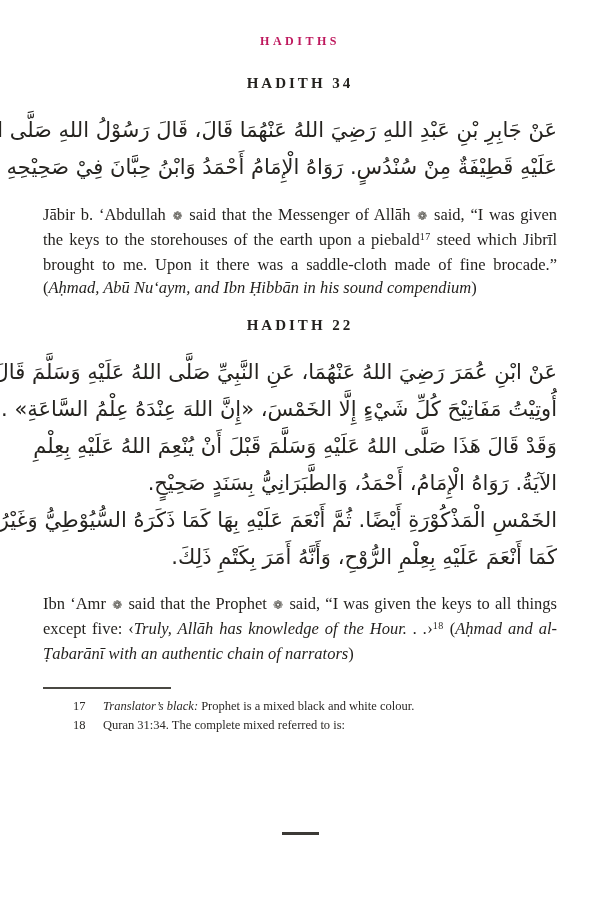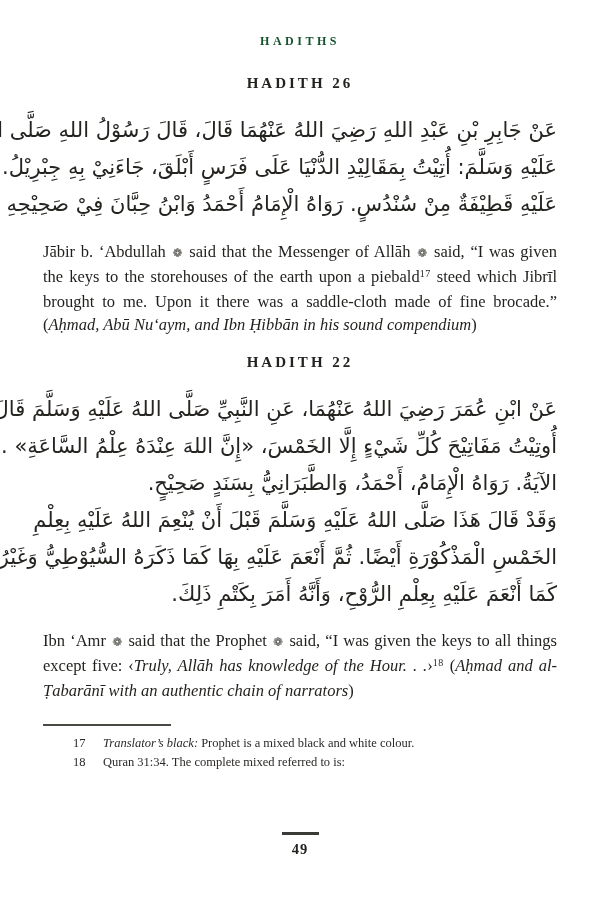--- a/index.html
+++ b/index.html
@@ -17,21 +17,21 @@
     font-family: "Liberation Serif", "DejaVu Serif", serif;
     box-sizing: border-box;
     padding: 34px 43px 0 43px;
     overflow: hidden;
   }
   .running-title {
     text-align: center;
     font-size: 12px;
     font-weight: bold;
     letter-spacing: 3.5px;
-    color: #14532d;
+    color: #be185d;
     margin-bottom: 26px;
   }
   .hadith-heading {
     text-align: center;
     font-size: 15px;
     font-weight: bold;
     letter-spacing: 3px;
     color: #24221f;
     margin-bottom: 20px;
   }
@@ -114,39 +114,38 @@
   }
 </style>
 </head>
 <body>
 
 <div class="page">
 
   <div class="running-title">HADITHS</div>
 
   <div>
-    <div class="hadith-heading">HADITH 26</div>
+    <div class="hadith-heading">HADITH 34</div>
 
     <div class="arabic-block">
       <div class="arabic-line">عَنْ جَابِرِ بْنِ عَبْدِ اللهِ رَضِيَ اللهُ عَنْهُمَا قَالَ، قَالَ رَسُوْلُ اللهِ صَلَّى اللهُ</div>
-      <div class="arabic-line">عَلَيْهِ وَسَلَّمَ: أُتِيْتُ بِمَقَالِيْدِ الدُّنْيَا عَلَى فَرَسٍ أَبْلَقَ، جَاءَنِيْ بِهِ جِبْرِيْلُ.</div>
       <div class="arabic-line">عَلَيْهِ قَطِيْفَةٌ مِنْ سُنْدُسٍ. رَوَاهُ الْإِمَامُ أَحْمَدُ وَابْنُ حِبَّانَ فِيْ صَحِيْحِهِ وَأَبُوْ نُعَيْمٍ.</div>
     </div>
 
     <p class="english-para"><span class="seg-roman">Jābir b. ‘Abdullah </span><span class="seg-ornament">❁</span><span class="seg-roman"> said that the Messenger of Allāh </span><span class="seg-ornament">❁</span><span class="seg-roman"> said, “I was given the keys to the storehouses of the earth upon a piebald</span><span class="seg-sup">17</span><span class="seg-roman"> steed which Jibrīl brought to me. Upon it there was a saddle-cloth made of fine brocade.” (</span><span class="seg-italic">Aḥmad, Abū Nu‘aym, and Ibn Ḥibbān in his sound compendium</span><span class="seg-roman">)</span></p>
   </div>
 
   <div class="section-22">
     <div class="hadith-heading">HADITH 22</div>
 
     <div class="arabic-block">
       <div class="arabic-line">عَنْ ابْنِ عُمَرَ رَضِيَ اللهُ عَنْهُمَا، عَنِ النَّبِيِّ صَلَّى اللهُ عَلَيْهِ وَسَلَّمَ قَالَ:</div>
       <div class="arabic-line">أُوتِيْتُ مَفَاتِيْحَ كُلِّ شَيْءٍ إِلَّا الخَمْسَ، «إِنَّ اللهَ عِنْدَهُ عِلْمُ السَّاعَةِ» . . .</div>
+      <div class="arabic-line">وَقَدْ قَالَ هَذَا صَلَّى اللهُ عَلَيْهِ وَسَلَّمَ قَبْلَ أَنْ يُنْعِمَ اللهُ عَلَيْهِ بِعِلْمِ</div>
       <div class="arabic-line short">الآيَةُ. رَوَاهُ الْإِمَامُ، أَحْمَدُ، وَالطَّبَرَانِيُّ بِسَنَدٍ صَحِيْحٍ.</div>
-      <div class="arabic-line">وَقَدْ قَالَ هَذَا صَلَّى اللهُ عَلَيْهِ وَسَلَّمَ قَبْلَ أَنْ يُنْعِمَ اللهُ عَلَيْهِ بِعِلْمِ</div>
       <div class="arabic-line">الخَمْسِ الْمَذْكُوْرَةِ أَيْضًا. ثُمَّ أَنْعَمَ عَلَيْهِ بِهَا كَمَا ذَكَرَهُ السُّيُوْطِيُّ وَغَيْرُهُ</div>
       <div class="arabic-line short">كَمَا أَنْعَمَ عَلَيْهِ بِعِلْمِ الرُّوْحِ، وَأَنَّهُ أَمَرَ بِكَتْمِ ذَلِكَ.</div>
     </div>
 
     <p class="english-para"><span class="seg-roman">Ibn ‘Amr </span><span class="seg-ornament">❁</span><span class="seg-roman"> said that the Prophet </span><span class="seg-ornament">❁</span><span class="seg-roman"> said, “I was given the keys to all things except five: ‹</span><span class="seg-italic">Truly, Allāh has knowledge of the Hour. . .</span><span class="seg-roman">›</span><span class="seg-sup">18</span><span class="seg-roman"> (</span><span class="seg-italic">Aḥmad and al-Ṭabarānī with an authentic chain of narrators</span><span class="seg-roman">)</span></p>
   </div>
 
   <div class="footnote-area">
     <div class="footnote-rule"></div>
 
@@ -156,16 +155,15 @@
     </div>
 
     <div class="footnote-row">
       <span class="footnote-number">18</span>
       <span class="footnote-text"><span class="seg-roman">Quran 31:34. The complete mixed referred to is:</span></span>
     </div>
   </div>
 
   <div class="page-footer">
     <div class="footer-rule"></div>
-    <div class="page-number">49</div>
   </div>
 
 </div>
 
 </body></html>

